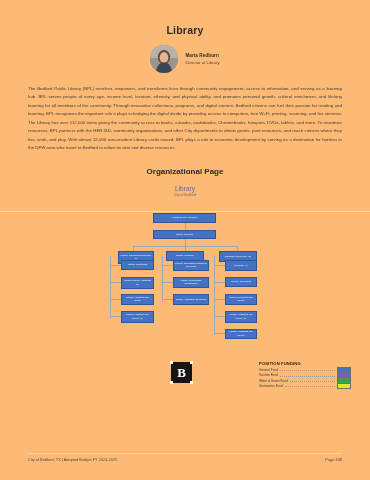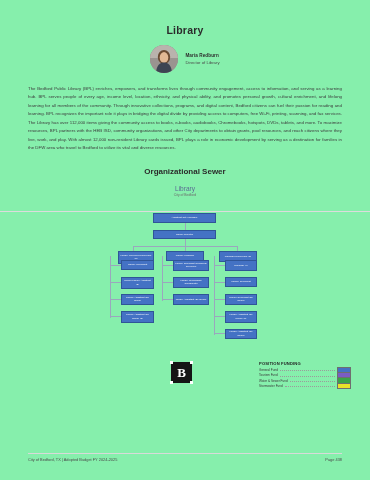--- a/index.html
+++ b/index.html
@@ -7,21 +7,21 @@
     padding: 0;
     background: #d8d8d8;
   }
   body {
     font-family: "Liberation Sans", sans-serif;
   }
   .page {
     position: relative;
     width: 370px;
     height: 480px;
-    background: #86efac;
+    background: #fdba74;
     overflow: hidden;
     box-sizing: border-box;
   }
 
   
   .page-title {
     text-align: center;
     font-size: 10.5px;
     font-weight: bold;
     color: #2b2b2b;
@@ -232,21 +232,21 @@
       </svg>
     </div>
     <div class="director-text">
       <div class="director-name">Maria Redburn</div>
       <div class="director-role">Director of Library</div>
     </div>
   </div>
 
   <p class="body-copy">The Bedford Public Library (BPL) enriches, empowers, and transforms lives through community engagement, access to information, and serving as a learning hub. BPL serves people of every age, income level, location, ethnicity, and physical ability, and promotes personal growth, cultural enrichment, and lifelong learning for all members of the community. Through innovative collections, programs, and digital content, Bedford citizens can fuel their passion for reading and learning. BPL recognizes the important role it plays in bridging the digital divide by providing access to computers, free Wi-Fi, printing, scanning, and fax services. The Library has over 112,000 items giving the community access to books, e-books, audiobooks, Chromebooks, hotspots, DVDs, tablets, and more. To maximize resources, BPL partners with the HEB ISD, community organizations, and other City departments to obtain grants, pool resources, and reach citizens where they live, work, and play. With almost 12,000 non-resident Library cards issued, BPL plays a role in economic development by serving as a destination for families in the DFW area who travel to Bedford to utilize its vital and diverse resources.</p>
 
-  <h2 class="org-title">Organizational Sewer</h2>
+  <h2 class="org-title">Organizational Page</h2>
   <div class="org-sub">Library</div>
   <div class="org-subsub">City of Bedford</div>
   <div class="org-rule"></div>
 
   <div class="chart" id="chart">
 
     <div class="conn v" style="left:184.6px; top:24px;  height:8px;"></div>
     <div class="conn v" style="left:184.6px; top:40px;  height:7px;"></div>
     <div class="conn h" style="left:133px;   top:47px;  width:104px;"></div>
     <div class="conn v" style="left:133px;   top:47px;  height:5px;"></div>

